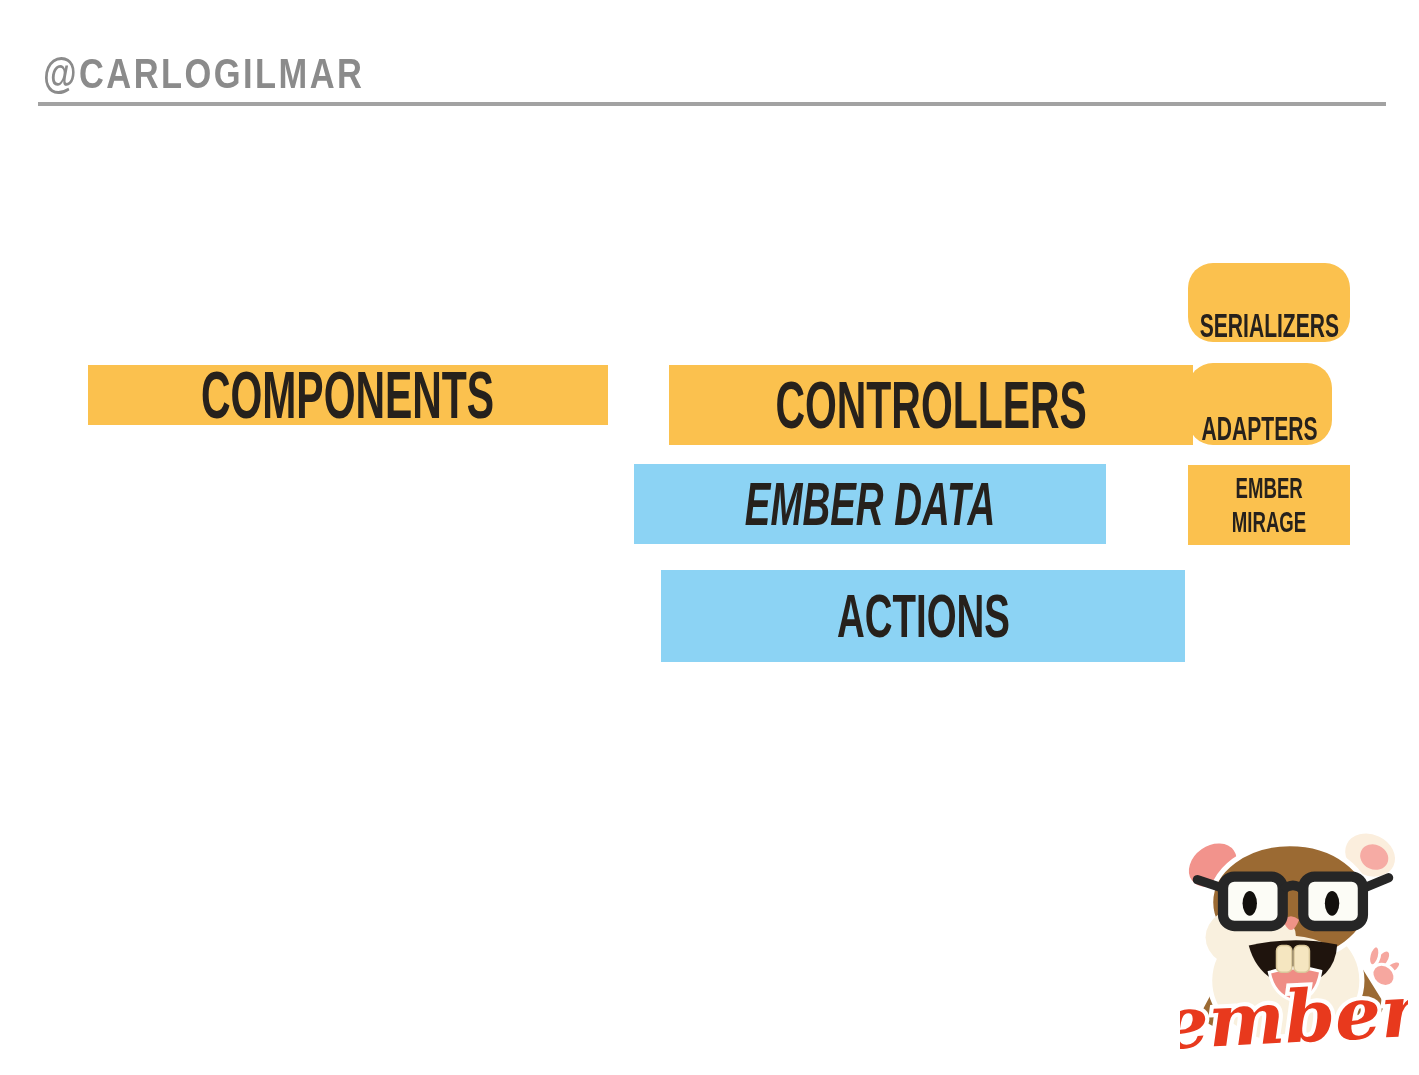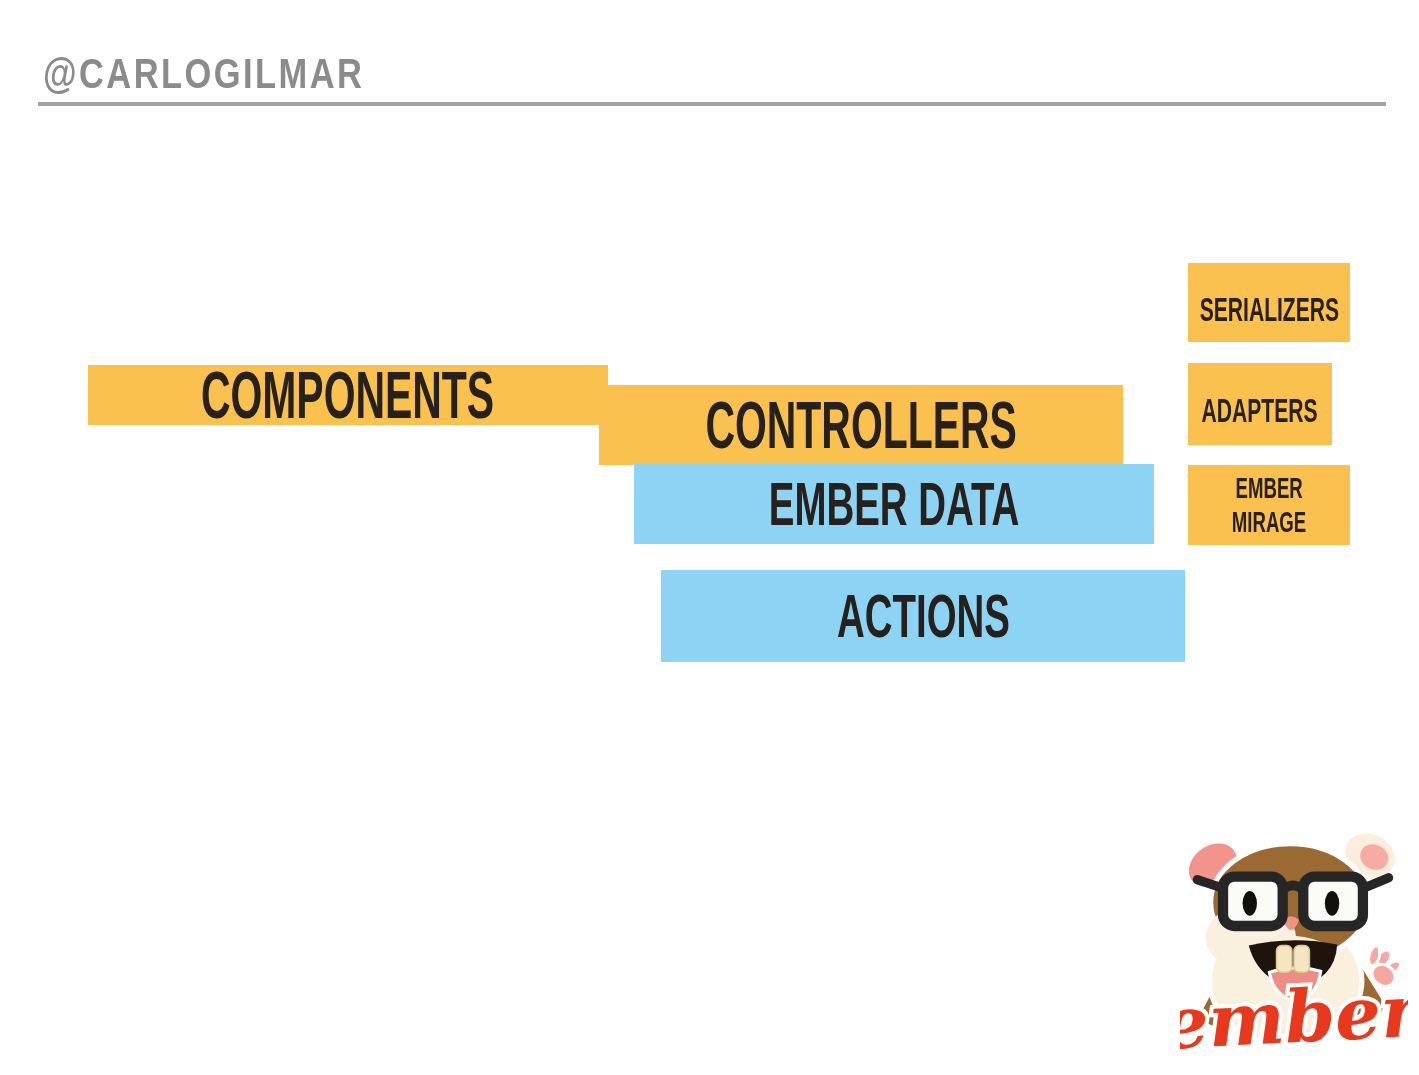--- a/index.html
+++ b/index.html
@@ -57,28 +57,28 @@
     white-space: nowrap;
     transform: scaleX(0.62);
     transform-origin: center;
     line-height: 1;
     letter-spacing: 0px;
   }
   .lbl.big { font-size: 66px; }
   .lbl.med { font-size: 62px; }
   .lbl.sm  { font-size: 34px; }
   .lbl.xs  { font-size: 30px; line-height: 1.15; }
-  .top-align { justify-content: center; padding-top: 12px; box-sizing: border-box; }
+  .top-align { justify-content: flex-end; padding-top: 12px; box-sizing: border-box; border-radius: 25px; }
 
   .b-serializers { left: 1188px; top: 263px; width: 162px; height: 79px; }
   .b-components  { left: 88px;   top: 365px; width: 520px; height: 60px; }
-  .b-controllers { left: 599px;  top: 365px; width: 524px; height: 80px; margin-top: 20px; }
+  .b-controllers { left: 669px;  top: 365px; width: 524px; height: 80px; }
   .b-adapters    { left: 1188px; top: 363px; width: 144px; height: 82px; }
   .b-routing     { left: 84px;   top: 467px; width: 521px; height: 186px; }
-  .b-emberdata   { left: 634px;  top: 464px; width: 520px; height: 80px; }
+  .b-emberdata   { left: 634px;  top: 464px; width: 472px; height: 80px; font-style: italic; }
   .b-mirage      { left: 1188px; top: 465px; width: 162px; height: 80px; }
   .b-actions     { left: 661px;  top: 570px; width: 524px; height: 92px; }
   .b-templating  { left: 80px;   top: 676px; width: 1076px; height: 79px; }
 
   
   .mascot {
     position: absolute;
     left: 1180px;
     top: 818px;
     width: 228px;

